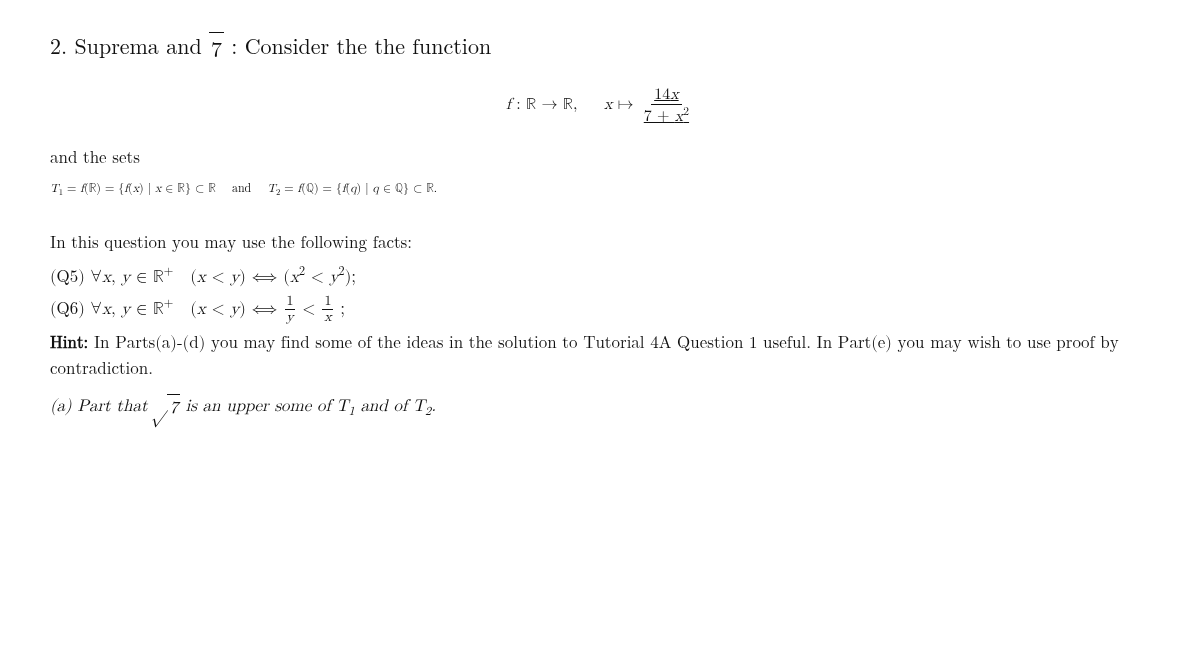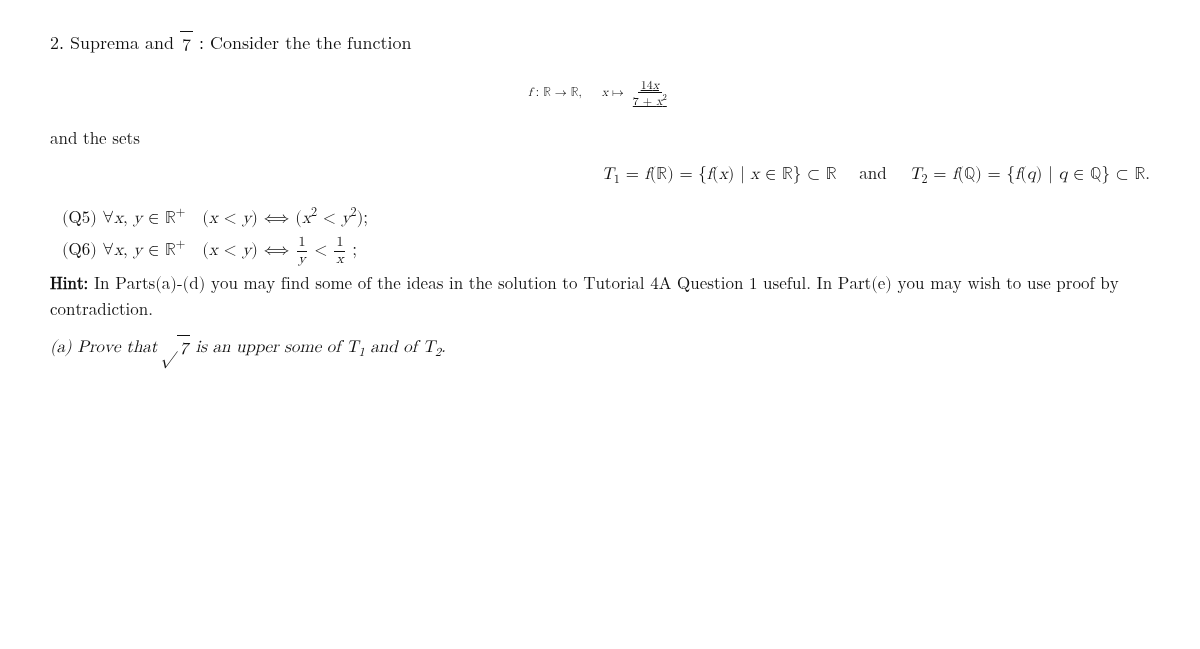--- a/index.html
+++ b/index.html
@@ -14,27 +14,27 @@
       color: #111;
       width: 1200px;
       min-height: 649px;
       padding: 30px 50px 30px 50px;
       line-height: 1.55;
     }
     .page-content {
       max-width: 1100px;
     }
     .problem-header {
-      font-size: 18px;
+      font-size: 22px;
       margin-bottom: 18px;
     }
     .function-display {
       text-align: center;
       margin: 10px 0 18px 0;
-      font-size: 12px;
+      font-size: 16px;
     }
     .fraction {
       display: inline-flex;
       flex-direction: column;
       align-items: center;
       vertical-align: middle;
       margin: 0 2px;
       text-decoration: underline;
     }
     .fraction-num {
@@ -42,30 +42,30 @@
       padding: 0 3px;
       line-height: 1.2;
     }
     .fraction-den {
       padding: 0 3px;
       line-height: 1.2;
     }
     .sets-line {
     }
     .sets-display {
-      margin: 8px 0 14px 0;
-      font-size: 17px;
-      text-align: right;
+      margin: 8px 0 30px 0;
+      font-size: 12px;
+      text-align: left;
     }
     .facts-intro {
       margin-bottom: 6px;
     }
     .fact-line {
       margin-bottom: 4px;
-      margin-left: 12px;
+      margin-left: 0;
     }
     .q7-line {
       margin-bottom: 10px;
     }
     .hint-block {
       margin-bottom: 10px;
     }
     .note-block {
       margin-bottom: 20px;
     }
@@ -149,20 +149,23 @@
     {<span class="math-italic">f</span>(<span class="math-italic">x</span>) | <span class="math-italic">x</span> ∈ ℝ} ⊂ ℝ
     &nbsp;&nbsp;
     <span>and</span>
     &nbsp;&nbsp;
     <span class="math-italic">T</span><sub>2</sub>
     <span> = </span>
     <span class="math-italic">f</span>(<span>ℚ</span>) =
     {<span class="math-italic">f</span>(<span class="math-italic">q</span>) | <span class="math-italic">q</span> ∈ ℚ} ⊂ ℝ.
   </div>
 
+  <div class="facts-intro">
+    <span>In this question you may use the following facts:</span>
+  </div>
 
   <div class="fact-line">
     <span>
       (Q5) ∀<span class="math-italic">x</span>, <span class="math-italic">y</span> ∈ ℝ<sup>+</sup>
       &nbsp;&nbsp;(<span class="math-italic">x</span> &lt; <span class="math-italic">y</span>) ⟺
       (<span class="math-italic">x</span><sup>2</sup> &lt; <span class="math-italic">y</span><sup>2</sup>);
     </span>
   </div>
 
   <div class="fact-line">
@@ -184,21 +187,21 @@
 
 
   <div class="hint-block">
     <span class="bold">Hint:</span>
     <span> In Parts(a)-(d) you may find some of the ideas in the solution to Tutorial 4A Question 1 useful. In Part(e) you may wish to use proof by contradiction.</span>
   </div>
 
 
   <div class="part-a">
     <span>
-      (a) <span class="italic">Prove that </span>
+      (a) <span class="italic">Part that </span>
       <span style="display:inline-block; vertical-align:middle;">√<span class="sqrt-content" style="border-top:1.5px solid #111; padding:0 2px;">7</span></span>
       <span class="italic"> is an upper some of </span>
       <span class="italic">T</span><sub>1</sub>
       <span class="italic"> and of </span>
       <span class="italic">T</span><sub>2</sub>.
     </span>
   </div>
 
 </div>
 

